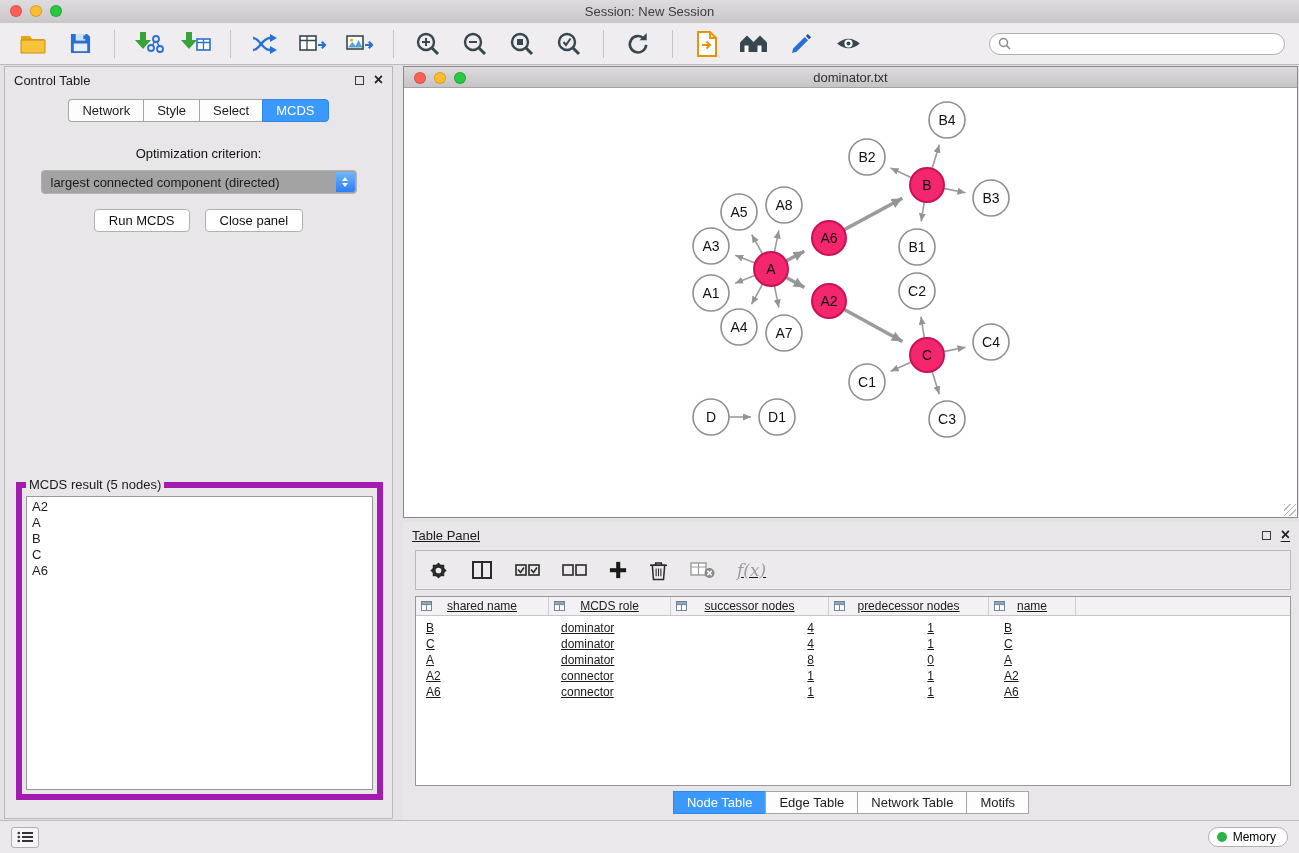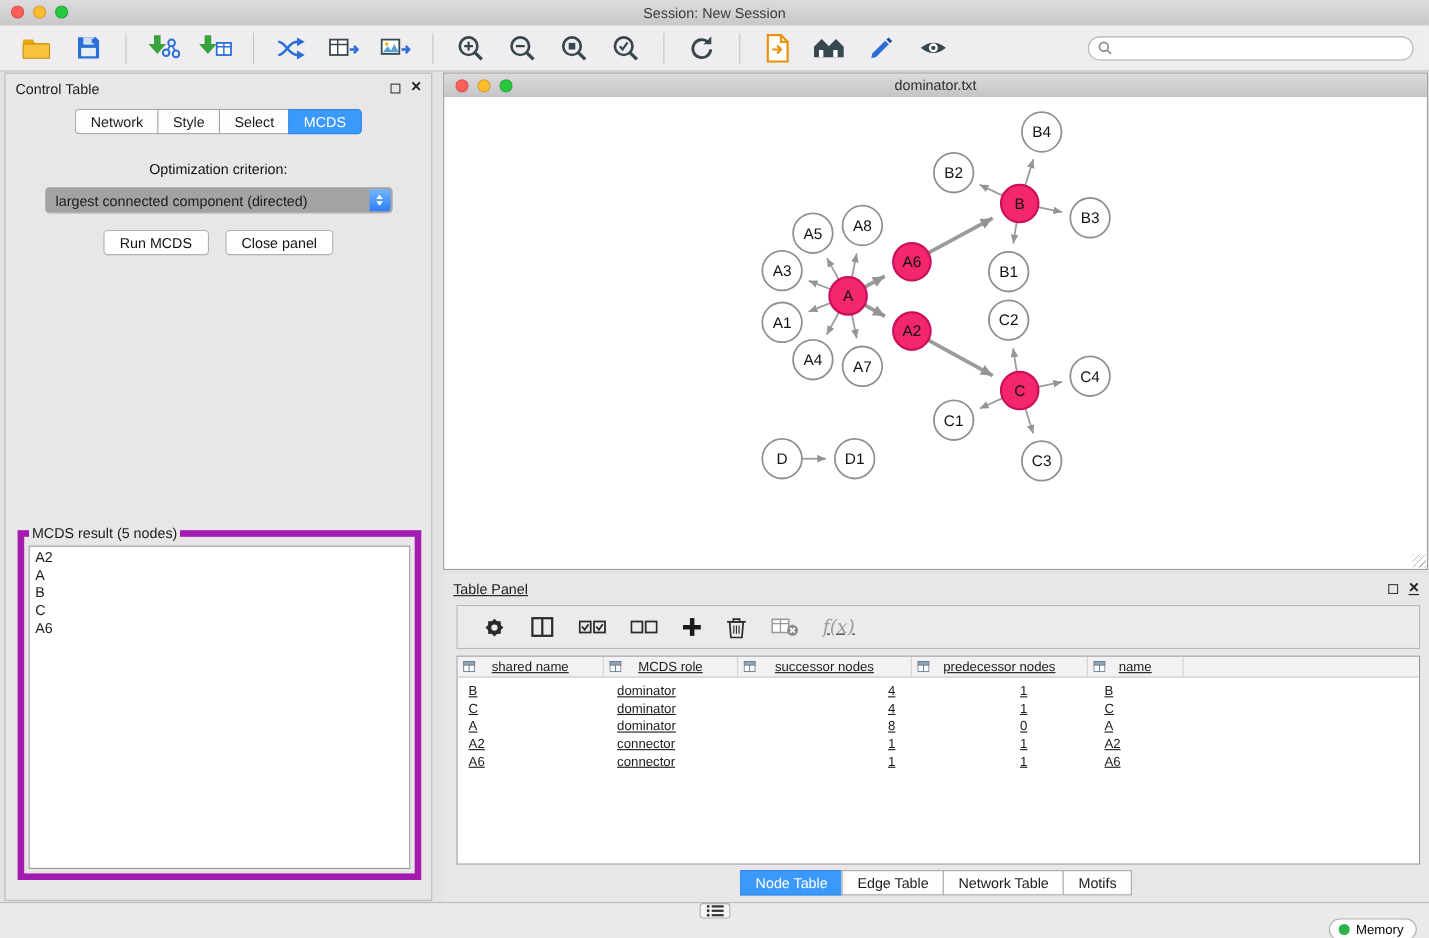--- a/index.html
+++ b/index.html
@@ -63,21 +63,21 @@
     border:1px solid #8a888a; background:#fff; }
   .net-titlebar { height:21px; background:linear-gradient(#dddbdd,#c6c4c6); border-bottom:1px solid #a5a3a5;
     display:flex; align-items:center; justify-content:center; font-size:13px; color:#2f2f2f; position:relative; }
   .net-canvas-wrap { position:relative; width:100%; height:429px; background:#fff; overflow:hidden; }
   .resize-grip { position:absolute; right:1px; bottom:1px; width:12px; height:12px;
     background:repeating-linear-gradient(135deg,#bbb 0 1px,transparent 1px 4px); }
 
   
   .table-panel { position:absolute; left:403px; top:522px; right:0; bottom:33px; background:#e8e6e8;text-decoration:underline; }
   .tp-toolbar { margin:2px 8px 0 12px; height:40px; border:1px solid #bab8ba;
-    display:flex; align-items:center; padding:0 23px; gap:22px; background:#eceaec; }
+    display:flex; align-items:center; padding:0 12px; gap:22px; background:#eceaec; }
   .tp-btn { background:none; border:none; cursor:pointer; display:flex; align-items:center; justify-content:center; }
   .fx { font-family:"DejaVu Serif",serif; font-style:italic; font-size:17px; color:#9c9c9c; }
   .tp-table { margin:6px 8px 0 12px; height:190px; background:#fff; border:1px solid #98969a; overflow:hidden; }
   .t-header { display:flex; background:#f3f1f3; border-bottom:1px solid #c8c6c8; height:19px;
     font-size:12px; color:#1c1c1c; }
   .t-hcell { position:relative; display:flex; align-items:center; justify-content:center;
     border-right:1px solid #d2d0d2; cursor:pointer; }
   .t-hcell .hicon { position:absolute; left:5px; top:4px; }
   .t-row { display:flex; height:16px; font-size:12px; align-items:center; cursor:default; }
   .t-row:first-child { margin-top:4px; }
@@ -89,21 +89,21 @@
   .c4 { width:87px; padding-left:15px; }
   .t-hcell.c0,.t-hcell.c1,.t-hcell.c2,.t-hcell.c3,.t-hcell.c4 { padding:0; justify-content:center; text-align:center; }
   .table-tabs { position:absolute; bottom:6px; left:0; right:0; display:flex; justify-content:center; }
   .bt-tab { font-size:13px; padding:3px 13px; background:#fdfdfd; border:1px solid #a6a4a6;
     border-right:none; color:#1c1c1c; cursor:pointer; }
   .bt-tab:last-child { border-right:1px solid #a6a4a6; }
   .bt-tab.active { background:#3b99fc; border-color:#2f86e8; color:#fff; }
 
   
   .statusbar { position:absolute; left:0; right:0; bottom:0; height:33px; background:#ebe9eb;
-    border-top:1px solid #bbb9bb; display:flex; align-items:center; padding:0 11px;flex-direction:column; }
+    border-top:1px solid #bbb9bb; display:flex; align-items:center; padding:0 11px; }
   .list-btn { width:28px; height:21px; border:1px solid #b2b0b2; border-radius:3px; background:#f6f4f6;
     display:flex; align-items:center; justify-content:center; cursor:pointer; }
   .memory-btn { margin-left:auto; display:flex; align-items:center; gap:6px; border:1px solid #b2b0b2;
     border-radius:11px; background:#fff; padding:2px 11px 2px 8px; font-size:12px; cursor:pointer; }
   .memory-dot { width:10px; height:10px; border-radius:50%; background:#2db24a; }
 </style>
 </head>
 <body>
 
 <div class="titlebar">

